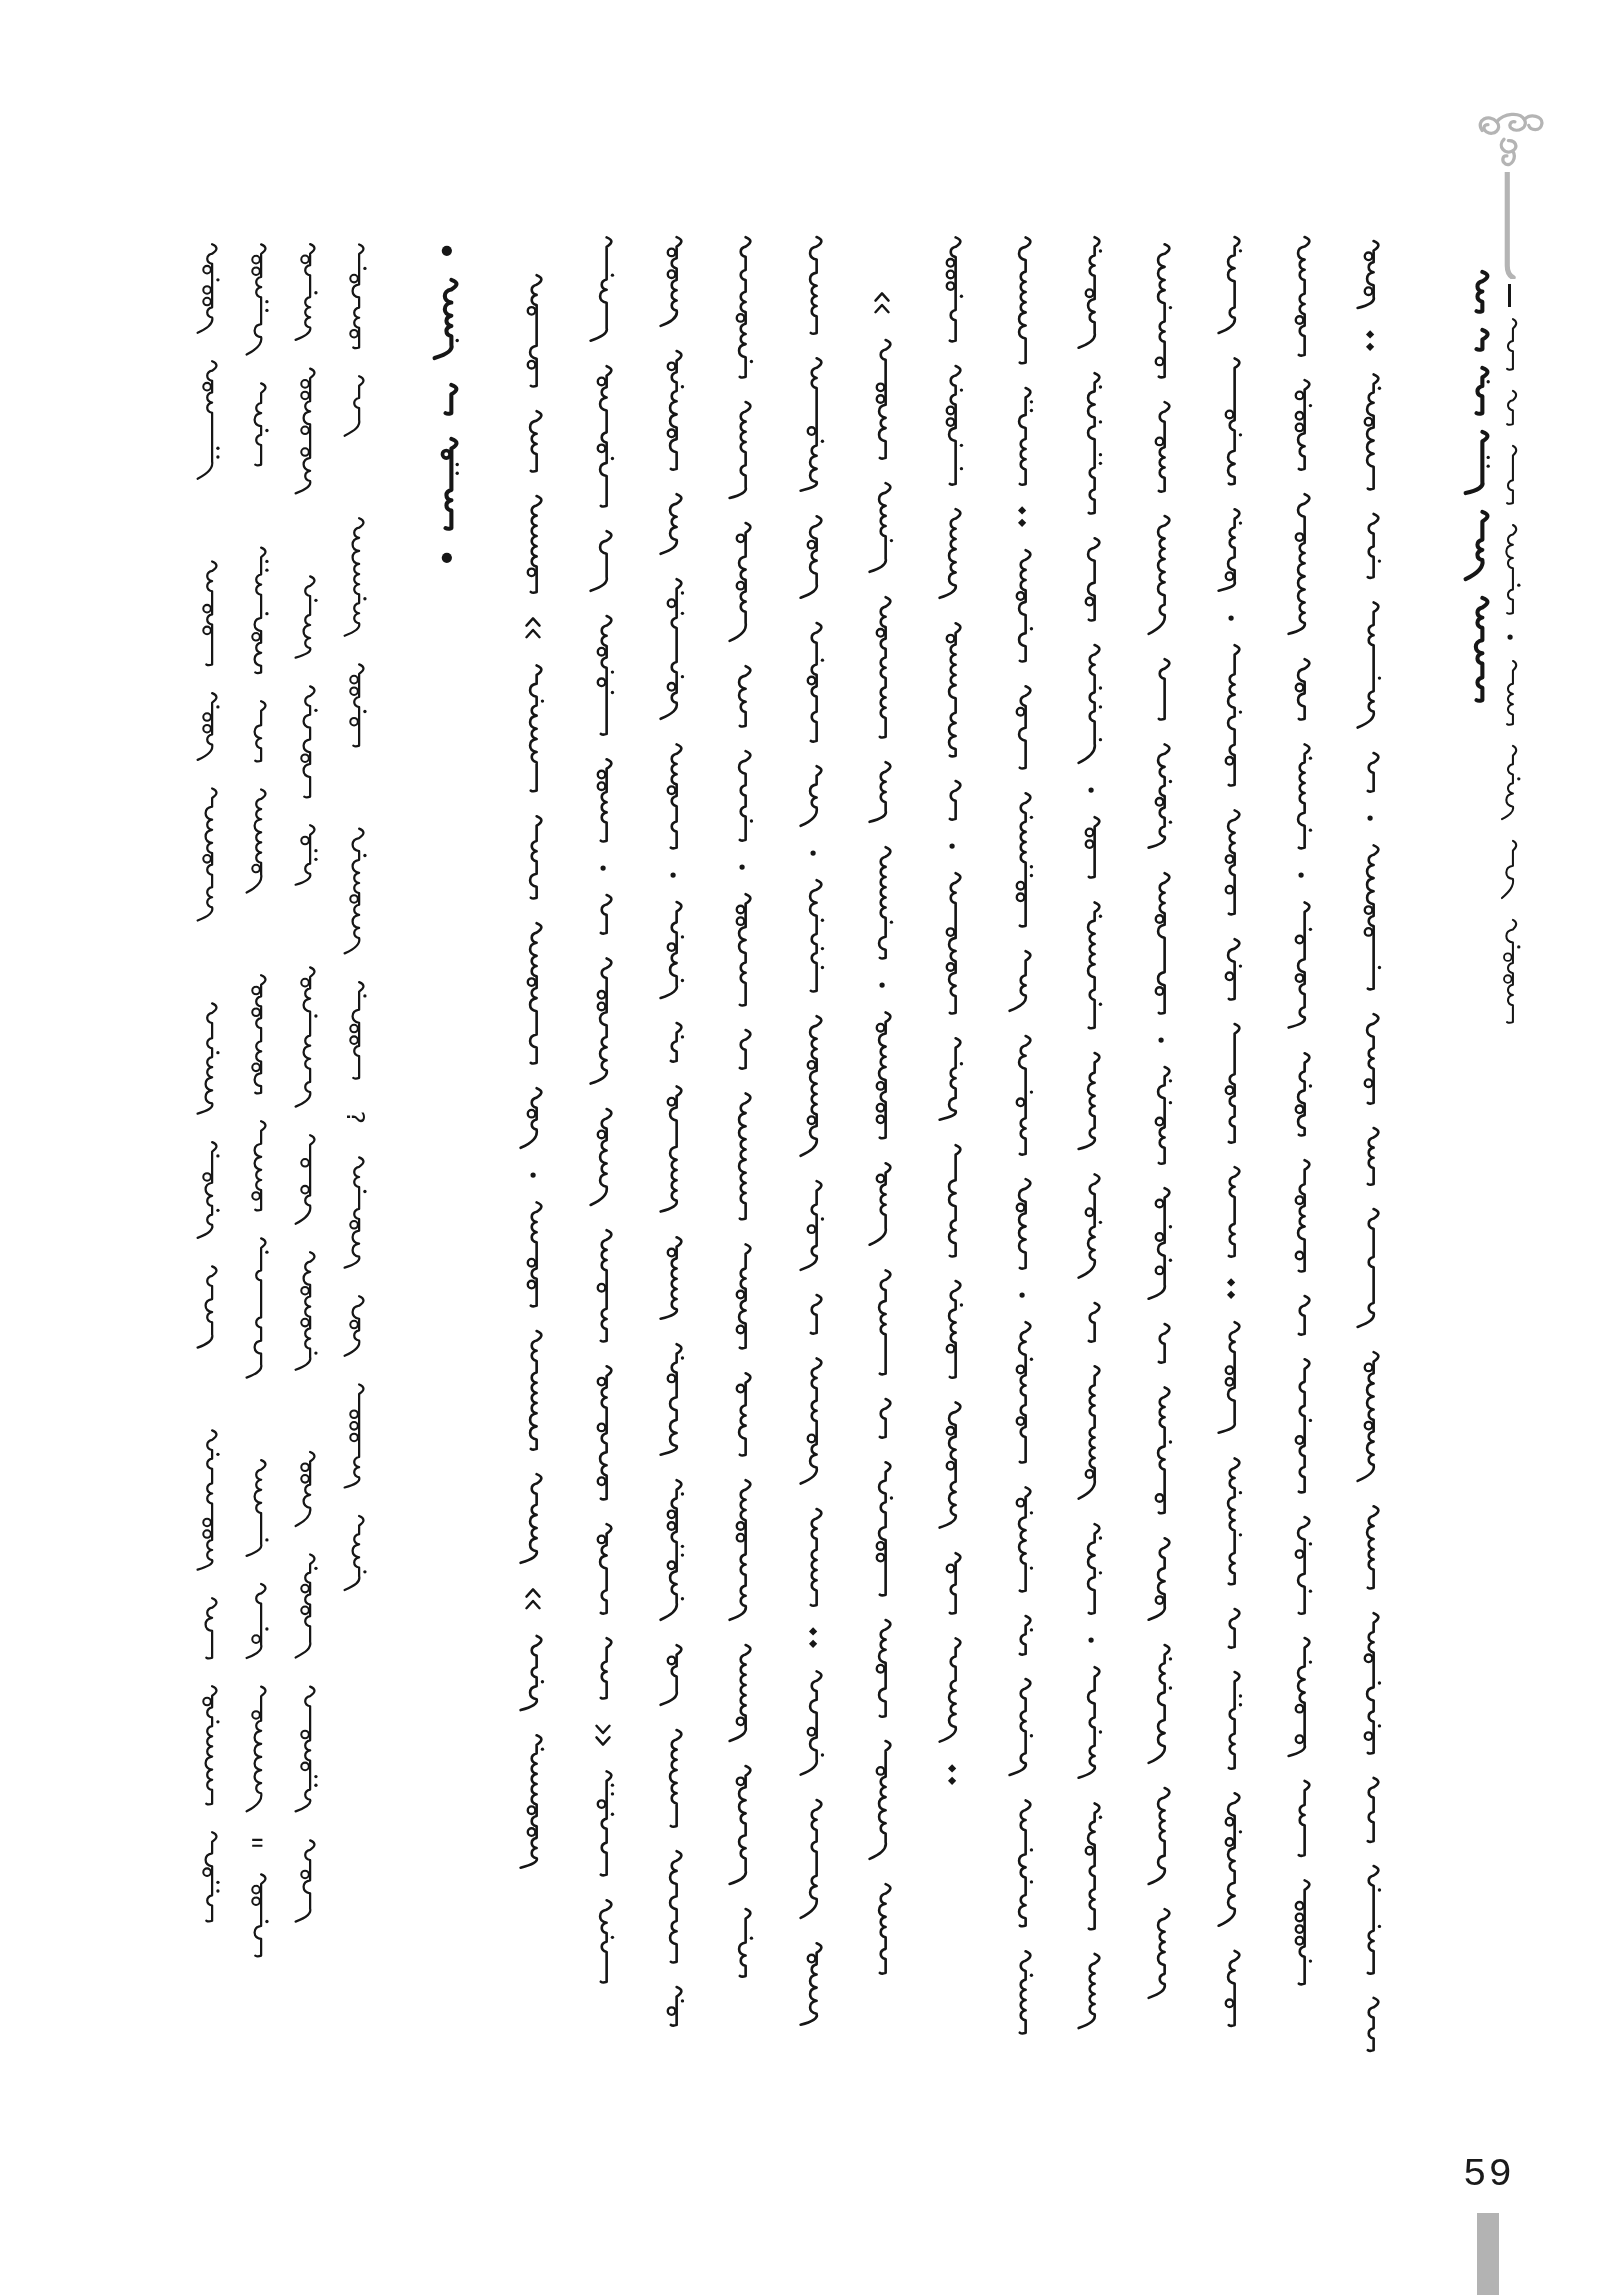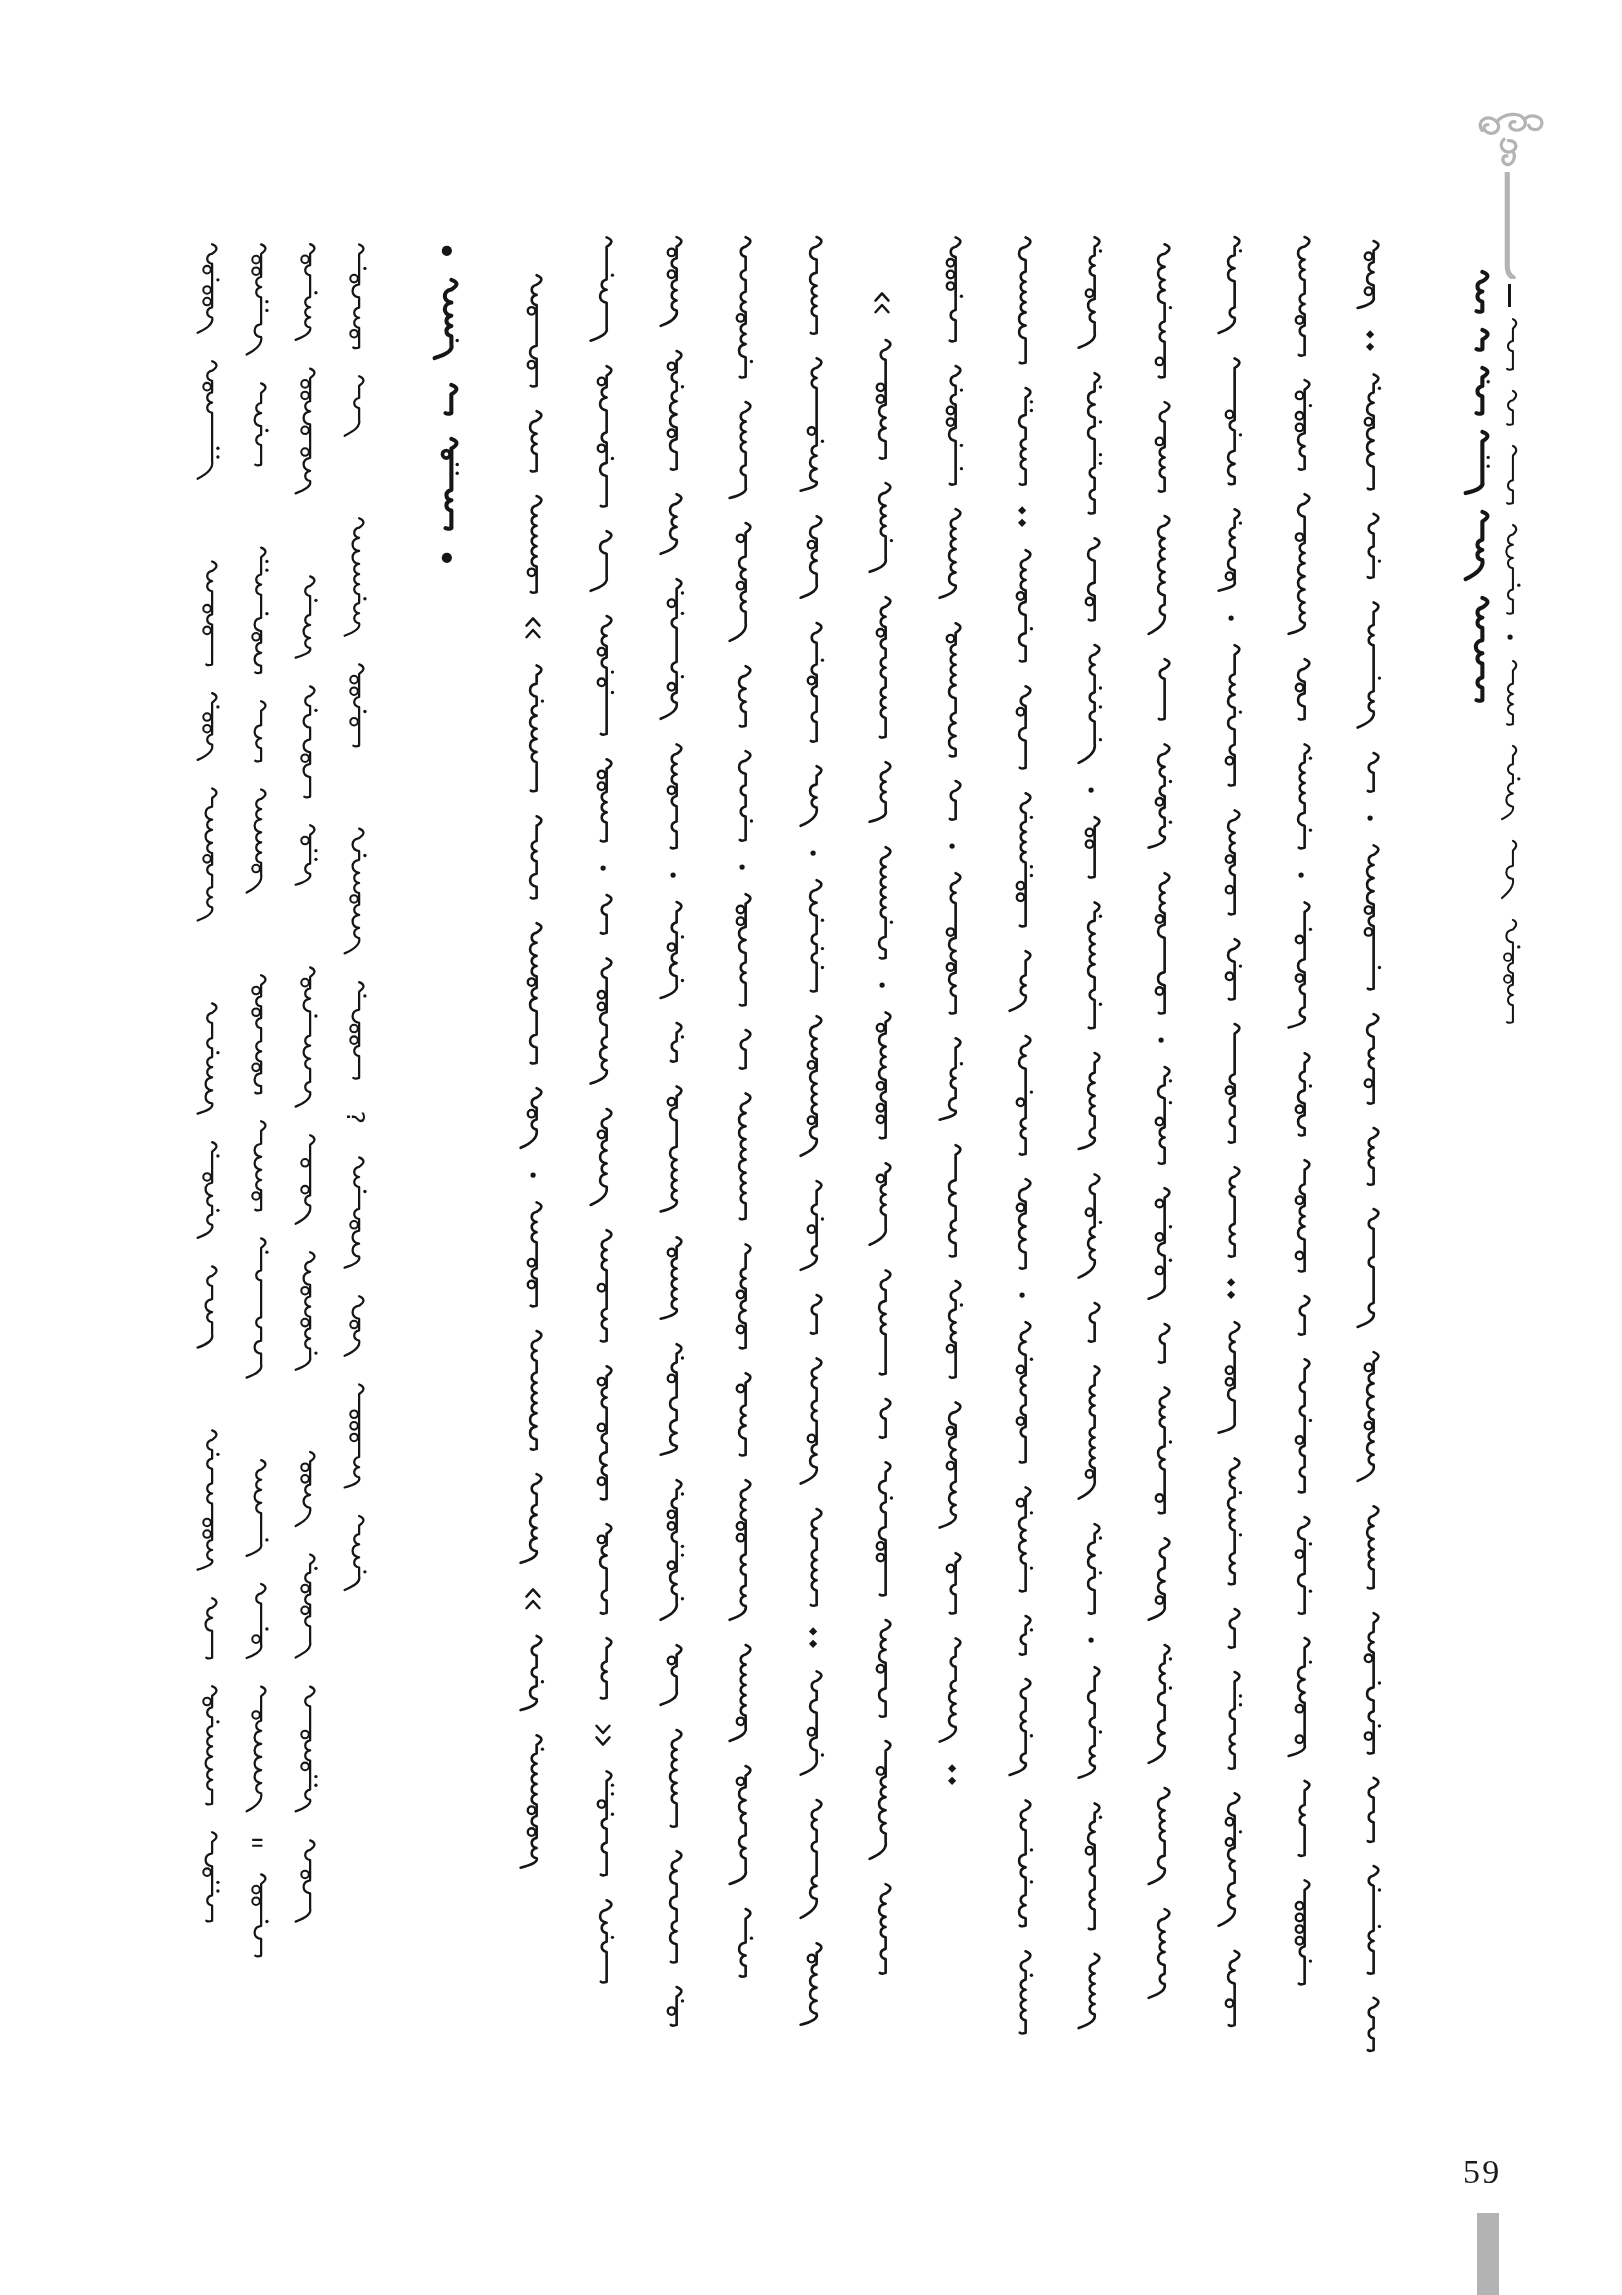--- a/index.html
+++ b/index.html
@@ -10,22 +10,22 @@
   .col{
     position:absolute;display:flex;flex-direction:column;align-items:center;
   }
   .col svg{display:block;flex:0 0 auto;}
   .punct{display:flex;align-items:center;justify-content:center;flex:0 0 auto;}
   .spacer{flex:0 0 auto;}
   #flourish{position:absolute;}
   #header-divider{position:absolute;}
   #header-dash{position:absolute;background:#161616;}
   #page-number{
-    position:absolute;font-family:Liberation Serif, serif;color:#1a1a1a;
-    font-size:34px;letter-spacing:2.2px;
+    position:absolute;font-family:Liberation Mono, monospace;color:#1a1a1a;
+    font-size:39px;letter-spacing:2.2px;
   }
   #edge-bar{position:absolute;}
   .rot90{transform:rotate(90deg);font-family:"DejaVu Sans",sans-serif;color:#161616;}
 </style>
 </head>
 <body>
 
 <div id="page">
 
   <svg id="flourish" style="left:1472px;top:110px;" width="80" height="73" viewBox="0 0 110 100">

